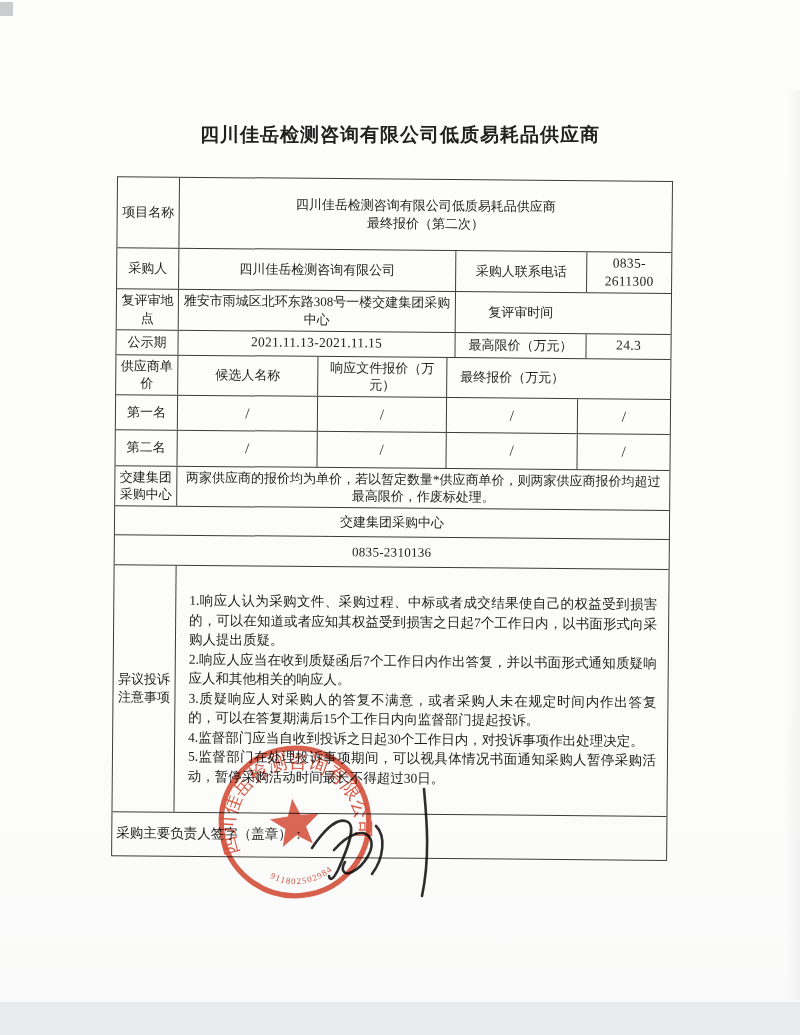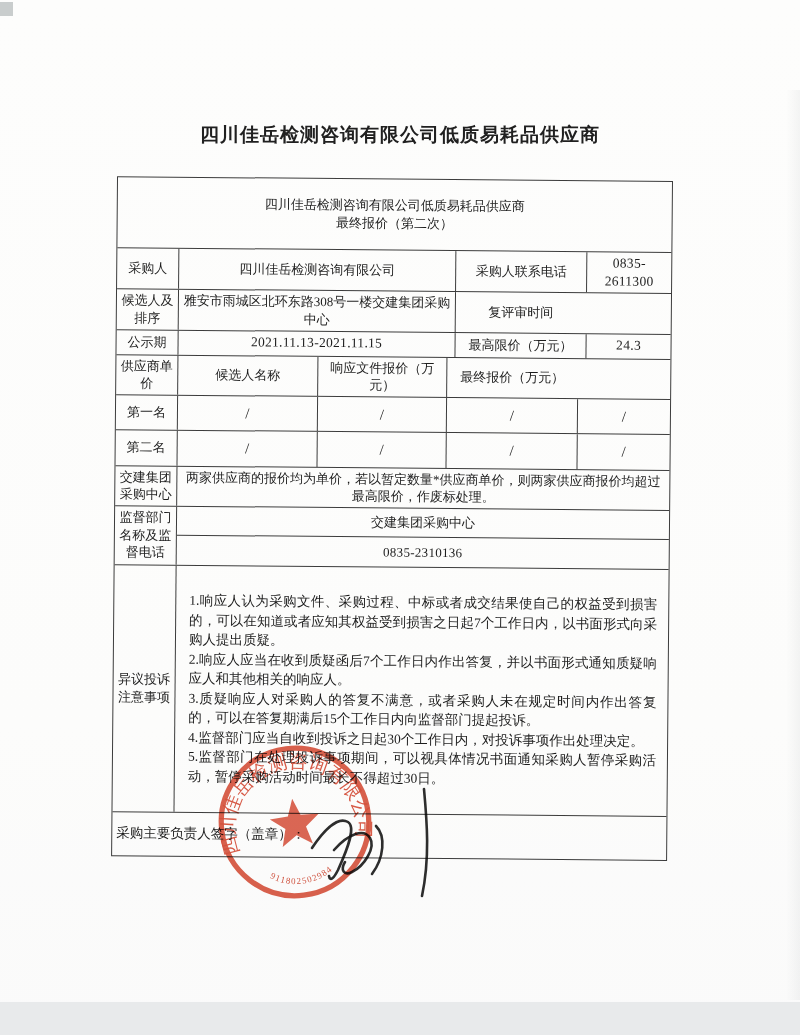--- a/index.html
+++ b/index.html
@@ -57,35 +57,36 @@
   <div class="corner-mark"></div>
   <div class="right-edge"></div>
 
   <div class="title">
     <div>四川佳岳检测咨询有限公司低质易耗品供应商</div>
   </div>
 
   <div class="tbl">
 
     <div class="tr r1">
+      <div class="td lab">项目名称</div>
       <div class="td fill">
         <div>四川佳岳检测咨询有限公司低质易耗品供应商</div>
         <div>最终报价（第二次）</div>
       </div>
     </div>
 
     <div class="tr r2">
       <div class="td lab">采购人</div>
       <div class="td w277">四川佳岳检测咨询有限公司</div>
       <div class="td w131">采购人联系电话</div>
       <div class="td fill num">0835-2611300</div>
     </div>
 
     <div class="tr r3">
-      <div class="td lab">候选人及排序</div>
+      <div class="td lab">复评审地点</div>
       <div class="td w277">雅安市雨城区北环东路308号一楼交建集团采购中心</div>
       <div class="td w131">复评审时间</div>
     </div>
 
     <div class="tr r4">
       <div class="td lab">公示期</div>
       <div class="td w277 num">2021.11.13-2021.11.15</div>
       <div class="td w131">最高限价（万元）</div>
       <div class="td fill num">24.3</div>
     </div>
@@ -112,21 +113,20 @@
       <div class="td w131 slash">/</div>
       <div class="td fill slash">/</div>
     </div>
 
     <div class="tr r8">
       <div class="td lab">交建集团采购中心</div>
       <div class="td fill">两家供应商的报价均为单价，若以暂定数量*供应商单价，则两家供应商报价均超过最高限价，作废标处理。</div>
     </div>
 
     <div class="tr r9">
-      <div class="td lab">监督部门名称及监督电话</div>
       <div class="td sup-col">
         <div class="sup-cell">交建集团采购中心</div>
         <div class="sup-cell second num">0835-2310136</div>
       </div>
     </div>
 
     <div class="tr r10">
       <div class="td lab">异议投诉注意事项</div>
       <div class="td fill">
         <div class="obj-text">

